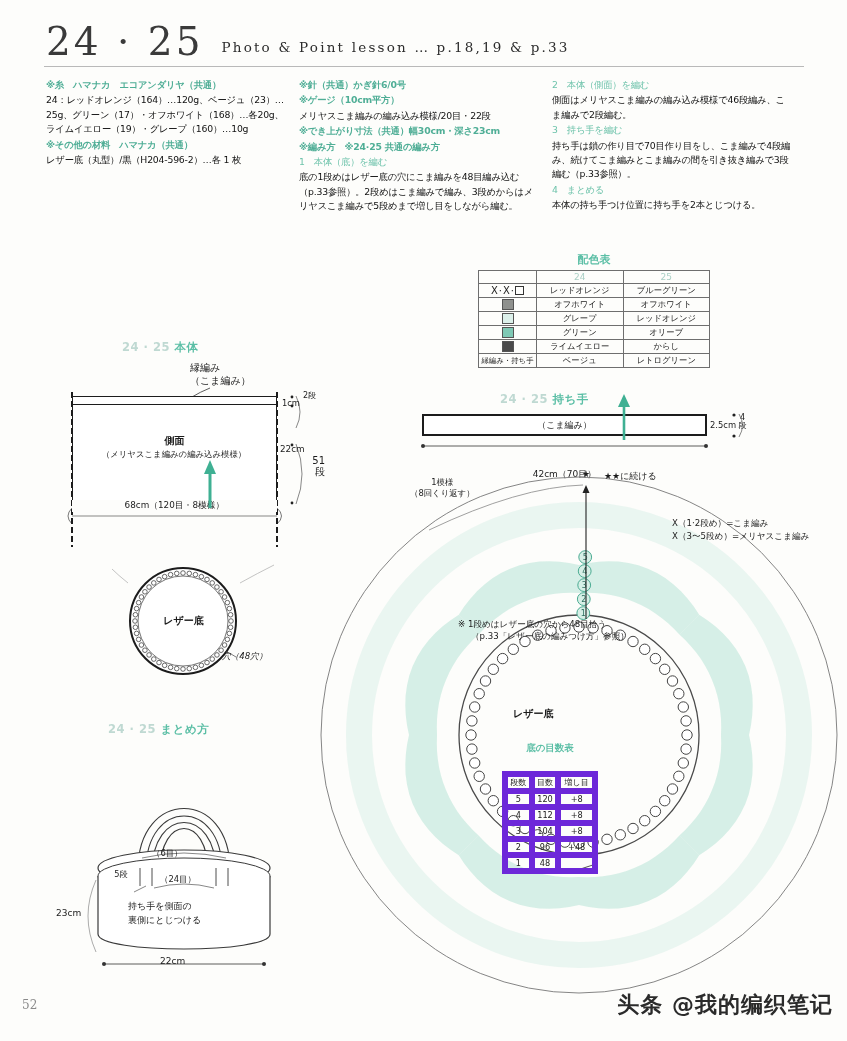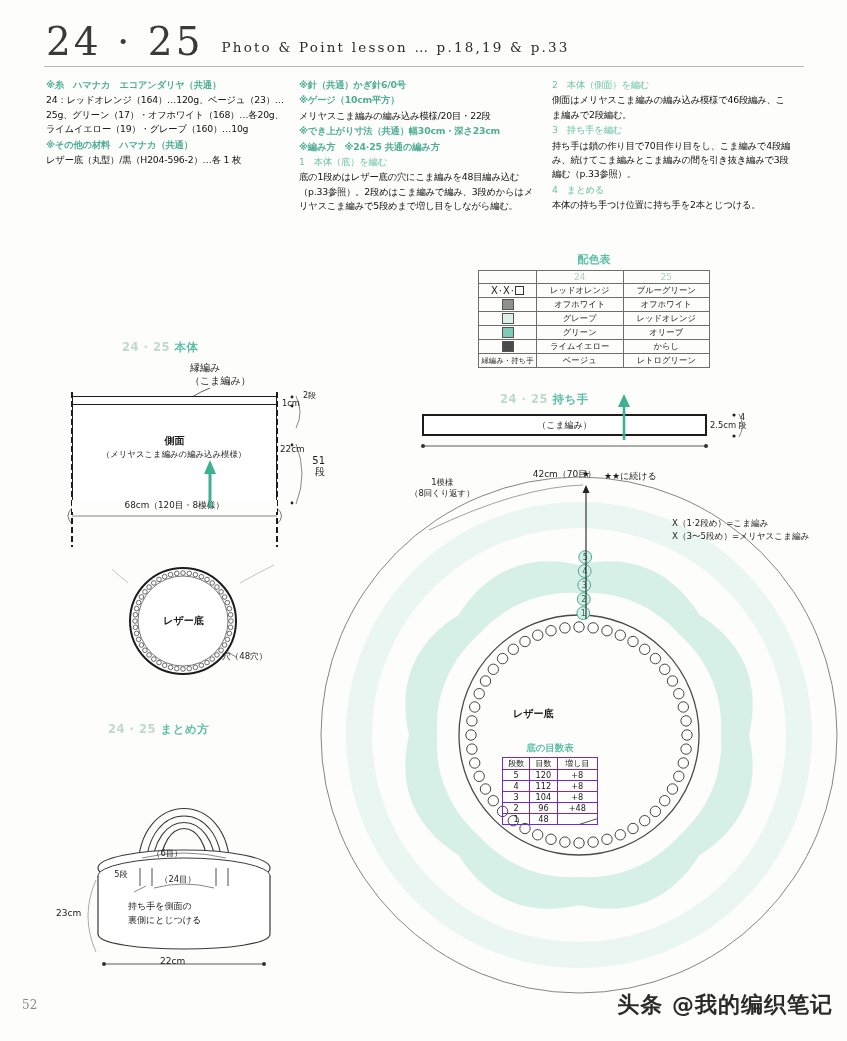--- a/index.html
+++ b/index.html
@@ -65,21 +65,21 @@
   .rect-lbl2 { position:absolute; left:6px; top:109px; width:216px; text-align:center; font-size:8.4px; }
   .w-lbl { position:absolute; left:12px; top:160px; width:205px; text-align:center; font-size:8.8px; background:#fdfdfb; }
   .d1 { position:absolute; left:222px; top:58px; font-size:8.3px; }
   .d2 { position:absolute; left:243px; top:52px; font-size:8px; line-height:1.05; text-align:center; }
   .d3 { position:absolute; left:220px; top:104px; font-size:8.8px; }
   .d4 { position:absolute; left:246px; top:116px; font-size:10px; line-height:1.05; text-align:right; }
   .gr-arrow { position:absolute; left:140px; top:120px; }
 
   
   .leather { position:absolute; left:118px; top:565px; width:190px; height:120px; }
-  .hole-lbl { position:absolute; left:104px; top:86px; font-size:8.6px; }
+  .hole-lbl { position:absolute; left:104px; top:86px; font-size:8.6px;font-style:italic; }
 
   
   .asm { position:absolute; left:60px; top:722px; width:260px; height:240px; }
   .asm-title { position:absolute; left:48px; top:0px; }
 
   
   .handle { position:absolute; left:418px; top:392px; width:330px; height:85px; }
   .h-title { position:absolute; left:82px; top:0px; }
   .h-rect { position:absolute; left:4px; top:22px; width:285px; height:22px; border:2px solid #1c1c1c; background:#fff; }
   .h-lbl { position:absolute; left:4px; top:27px; width:285px; text-align:center; font-size:9px; }
@@ -89,23 +89,23 @@
 
   
   .ann-rep { position:absolute; left:410px; top:466px; font-size:8.4px; line-height:1.25; text-align:center;margin-top:11px; }
   .ann-star { position:absolute; left:604px; top:470px; font-size:9px; }
   .legend { position:absolute; left:672px; top:484px; font-size:8.6px; line-height:1.5;margin-top:33px; }
   .note { position:absolute; left:458px; top:618px; font-size:8.6px; line-height:1.4; }
   .leather-center { position:absolute; left:513px; top:707px; font-size:10px; font-weight:bold; }
 
   
   .stbl-wrap { position:absolute; left:502px; top:742px; width:96px; }
-  .stbl-title { text-align:center; color:#5cbfa6; font-size:9.5px; font-weight:bold; margin-bottom:2px; }
+  .stbl-title { text-align:center; color:#5cbfa6; font-size:9.5px; font-weight:bold; margin-bottom:16px; }
   table.stbl { border-collapse:collapse; width:100%; font-size:8.2px; }
-  table.stbl td, table.stbl th { border:1px solid #6d28d9; height:11px; text-align:center; font-weight:normal; padding:0; }
+  table.stbl td, table.stbl th { border:6px solid #6d28d9; height:11px; text-align:center; font-weight:normal; padding:0; }
   table.stbl th { font-size:8px; }
   td.slash { position:relative; overflow:hidden; }
   td.slash::after { content:""; position:absolute; left:-6px; top:11px; width:48px; height:1px; background:#555; transform:rotate(-18deg); }
 
   
   .pageno { position:absolute; left:22px; top:998px; font-size:12px; color:#8a8a8a;
     font-family:"DejaVu Serif","Liberation Serif",serif; }
   .wm { position:absolute; right:14px; top:990px; font-size:22px; font-weight:bold; color:#2b2b2b; letter-spacing:1px; }
 
   svg { display:block; overflow:visible; }
@@ -462,20 +462,24 @@
     <div>1模様</div>
     <div>（8回くり返す）</div>
   </div>
   <div class="ann-star">
     <span>★</span><span>★に続ける</span>
   </div>
   <div class="legend">
     <div>X（1·2段め）=こま編み</div>
     <div>X（3〜5段め）=メリヤスこま編み</div>
   </div>
+  <div class="note">
+    <div>※ 1段めはレザー底の穴から48目拾う</div>
+    <div style="padding-left:13px">（p.33「レザー底の編みつけ方」参照）</div>
+  </div>
   <div class="leather-center">レザー底</div>
 
   <div class="stbl-wrap">
     <div class="stbl-title">底の目数表</div>
     <table class="stbl">
       <thead>
           <tr id="stbl-head">
             <th>段数</th>
             <th>目数</th>
             <th>増し目</th>

